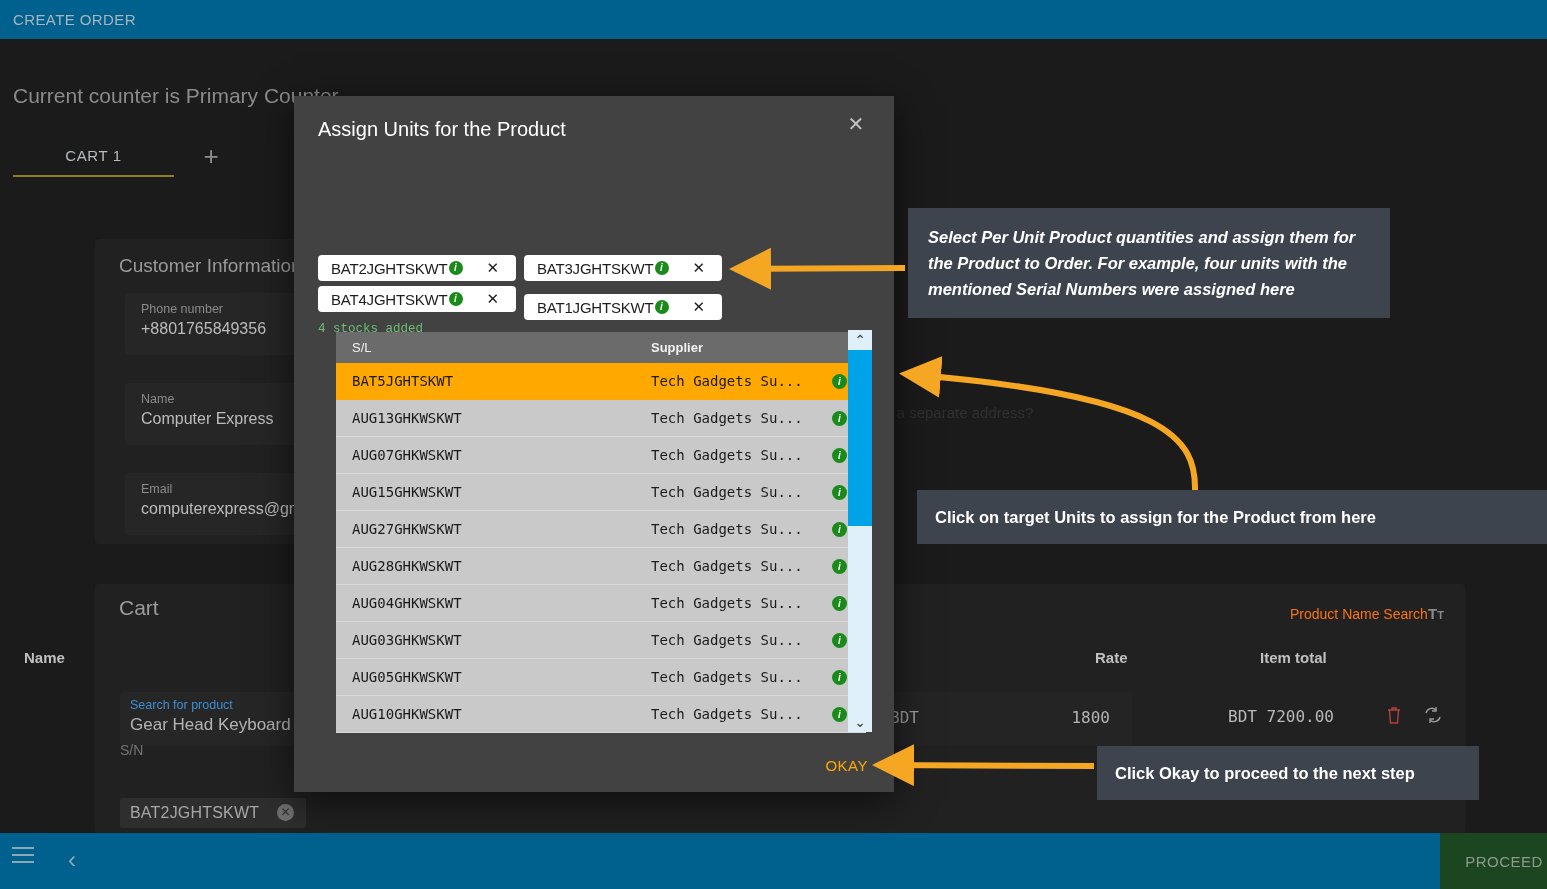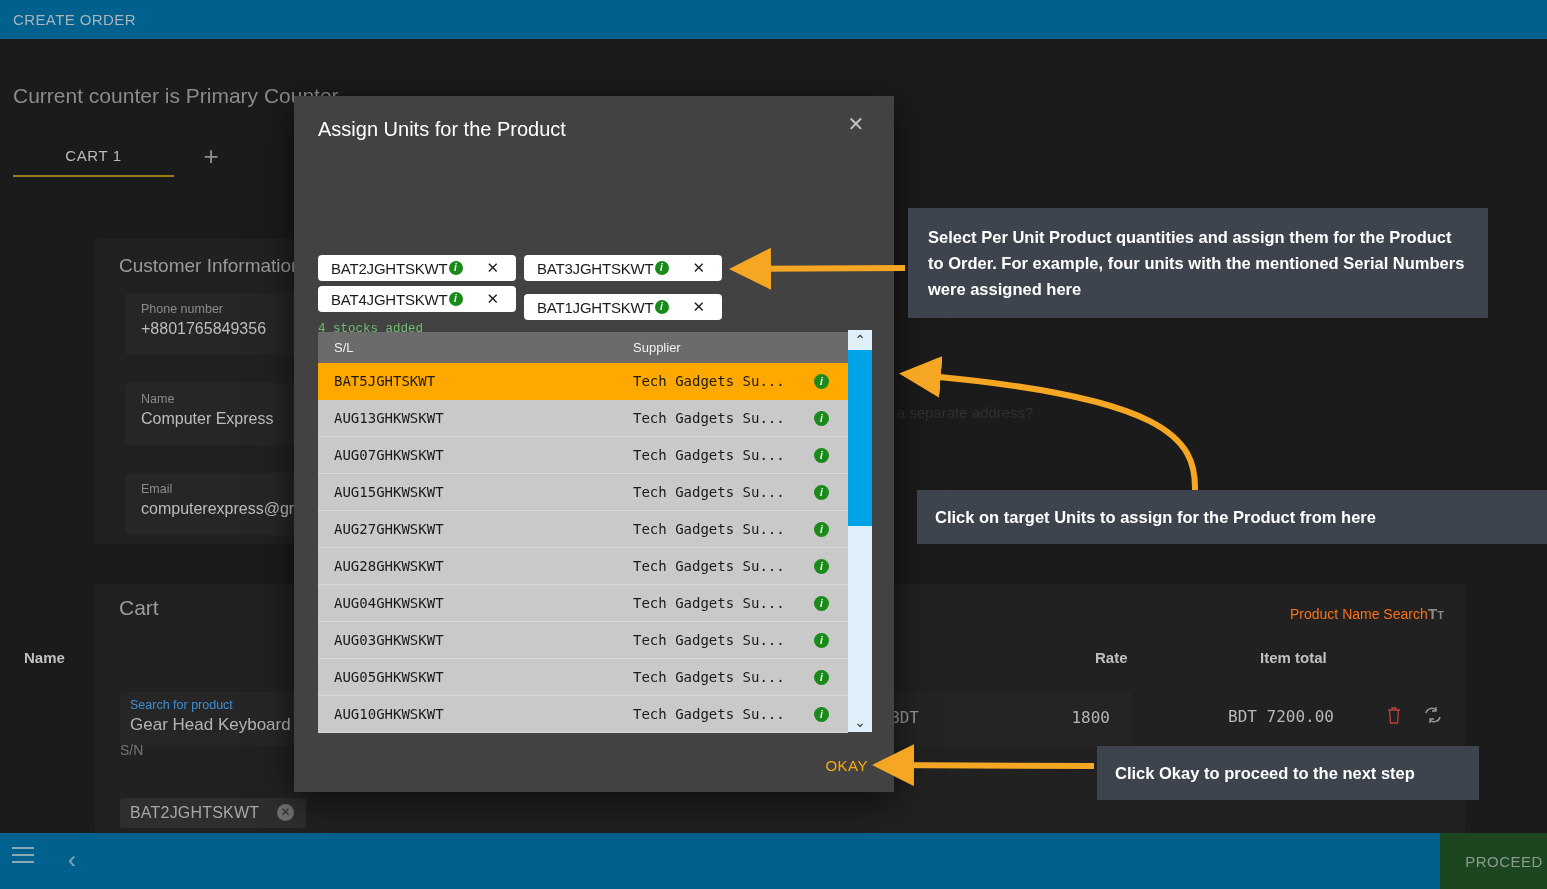--- a/index.html
+++ b/index.html
@@ -146,24 +146,24 @@
   }
   .chip .ctxt { margin-left: 13px; font-size: 15px; color: #1c1c1c; letter-spacing: -.2px; }
   .chip .ibadge {
     width: 14px; height: 14px; border-radius: 50%; background: #1a8a1a;
     color: #fff; font-size: 10px; font-weight: bold; line-height: 14px;
     text-align: center; margin-left: 1px; font-style: italic;
   }
   .chip .cx { position: absolute; right: 17px; top: 4px; font-size: 15px; color: #1c1c1c; }
 
   
-  .tbl { position: absolute; left: 318px; top: 332px; width: 530px; height: 312px; background: #c8c8c8; }
+  .tbl { position: absolute; left: 336px; top: 332px; width: 530px; height: 312px; background: #c8c8c8; }
   .tbl-head { position: absolute; left: 0; top: 0; width: 530px; height: 31px; background: #6b6b6b; }
   .tbl-head .h1 { position: absolute; left: 16px; top: 8px; font-size: 13px; color: #f1f1f1; }
-  .tbl-head .h2 { position: absolute; left: 315px; top: 8px; font-size: 13px; color: #f1f1f1; }
+  .tbl-head .h2 { position: absolute; left: 315px; top: 8px; font-size: 13px; color: #f1f1f1; font-weight: bold; }
   .row {
     position: absolute; left: 0; width: 530px; height: 37px;
     background: #c9c9c9; border-bottom: 1px solid #d9d9d9;
   }
   .row.sel { background: #ffa800; border-bottom: 1px solid #ffa800; }
   .row .sl {
     position: absolute; left: 16px; top: 10px; font-size: 14px; color: #1a1a1a;
     font-family: "DejaVu Sans Mono", monospace;
   }
   .row .sup {
@@ -189,21 +189,21 @@
   .okay {
     position: absolute; right: 26px; bottom: 18px;
     font-size: 15px; color: #ffa800; letter-spacing: .5px;
   }
 
   
   .note {
     position: absolute; background: #3e444d; color: #ffffff;
     font-weight: bold; font-size: 16.5px; line-height: 26px;
   }
-  #note-1 { left: 908px; top: 208px; width: 580px; padding: 16px 20px; }
+  #note-1 { left: 908px; top: 208px; width: 482px; padding: 16px 20px; font-style: italic; }
   #note-2 { left: 917px; top: 490px; width: 650px; padding: 14px 18px; }
   #note-3 { left: 1097px; top: 746px; width: 382px; padding: 14px 18px; }
   .arrows { position: absolute; left: 0; top: 0; width: 1547px; height: 889px; pointer-events: none; }
 </style>
 </head>
 <body>
 
 <div id="app">
 
   <div class="topbar">

